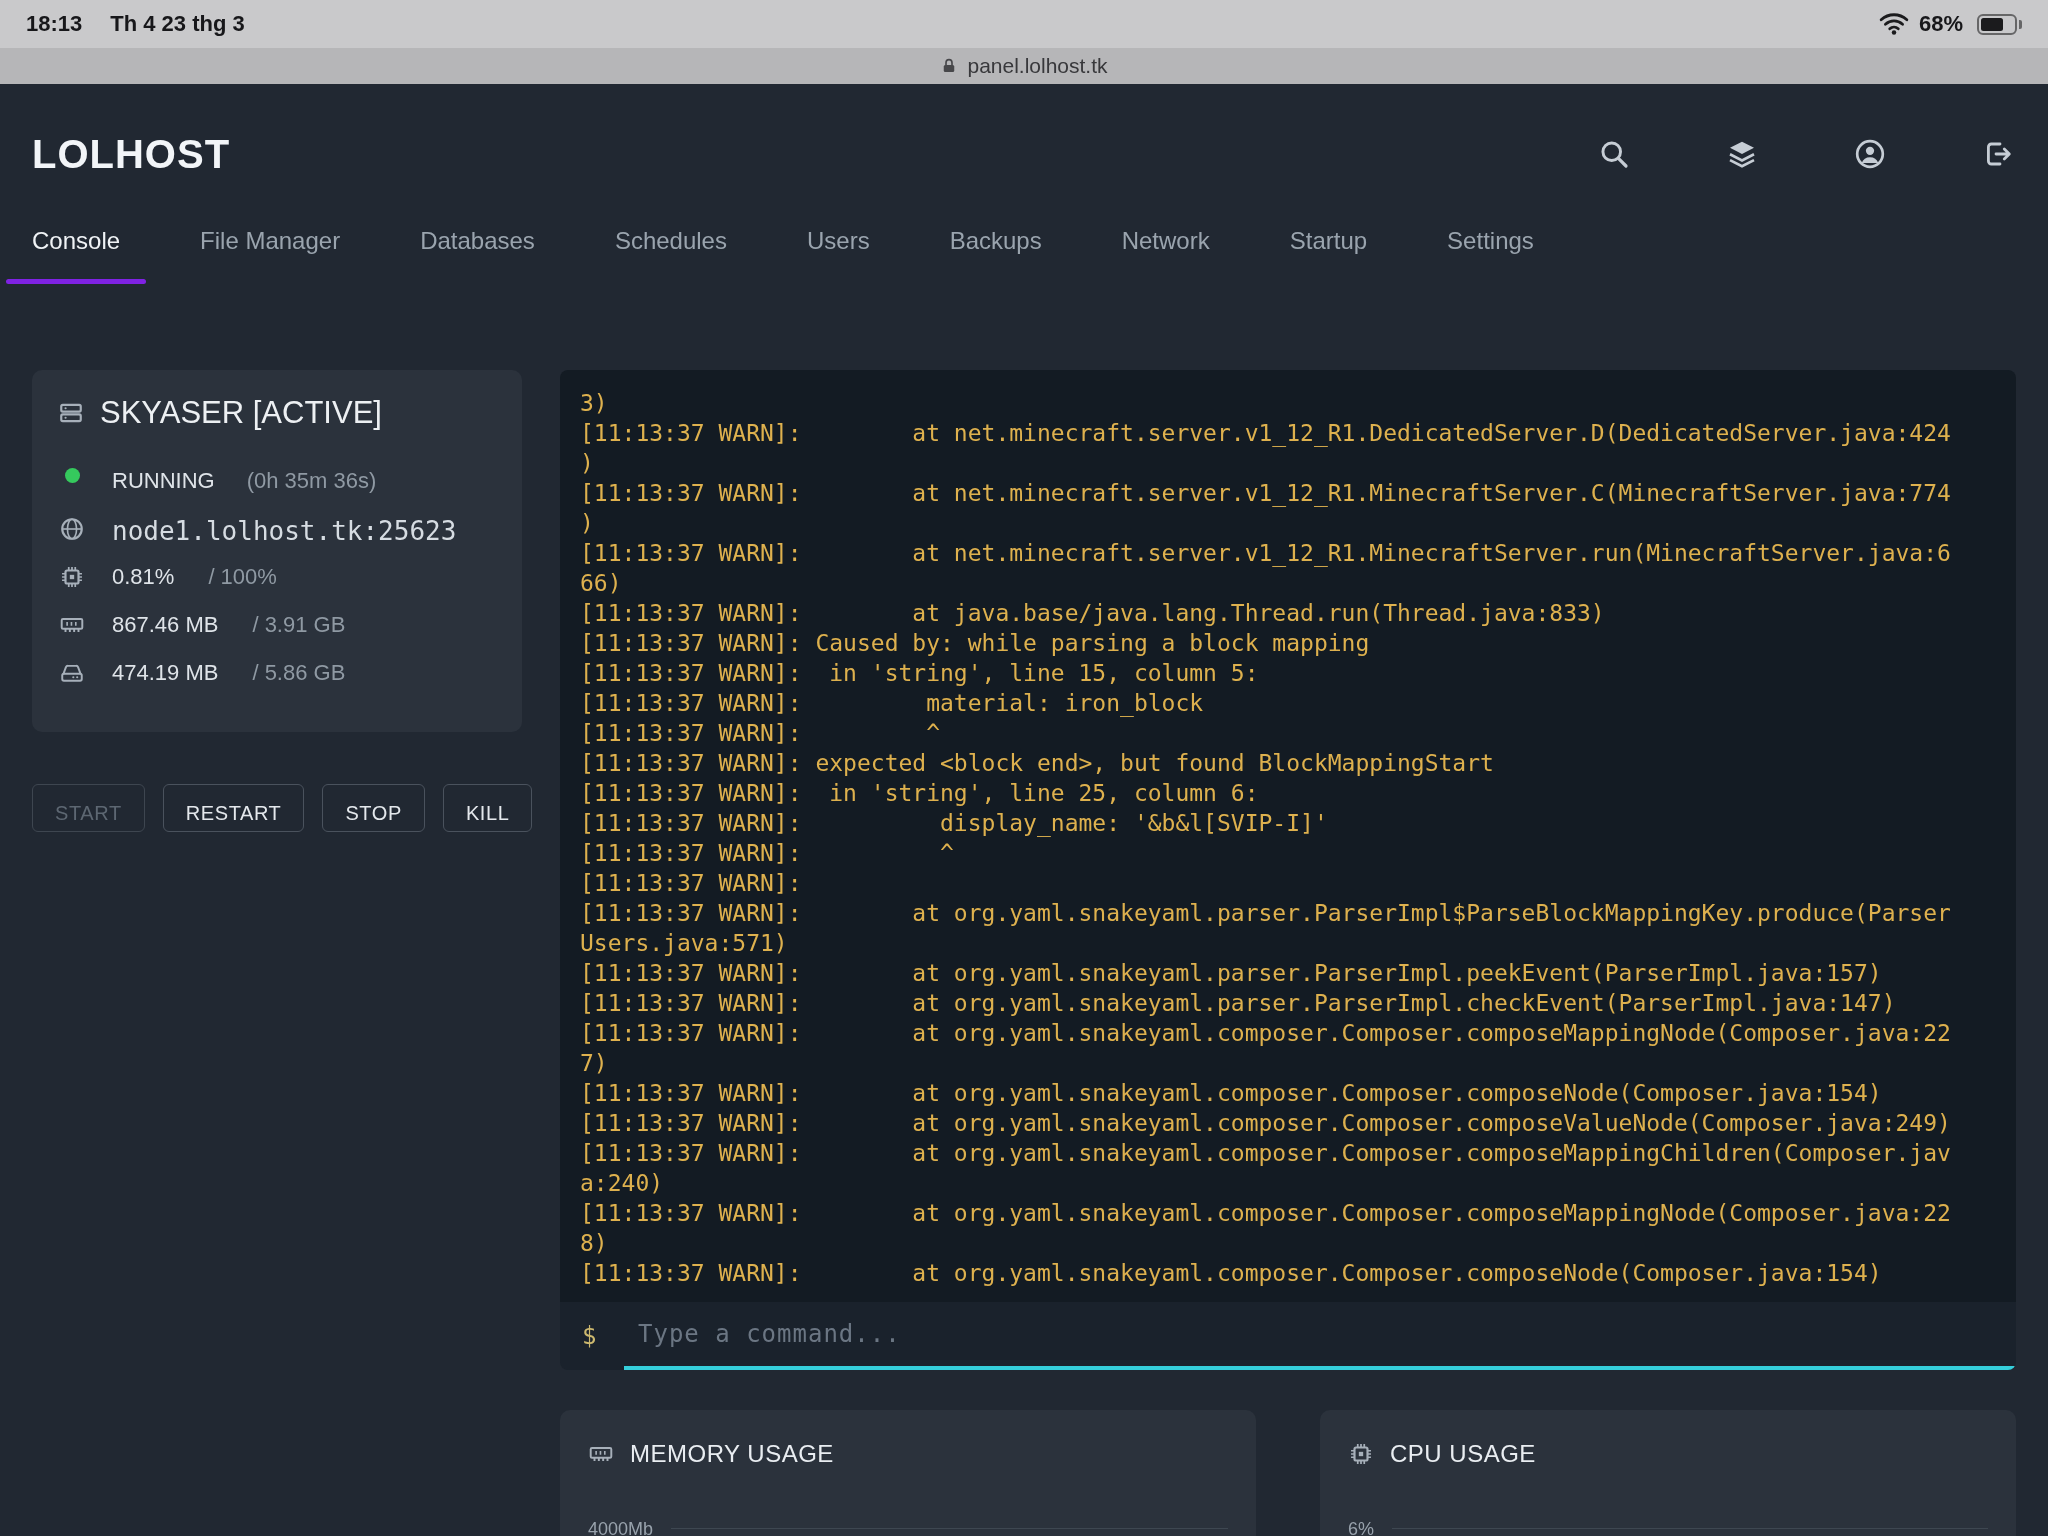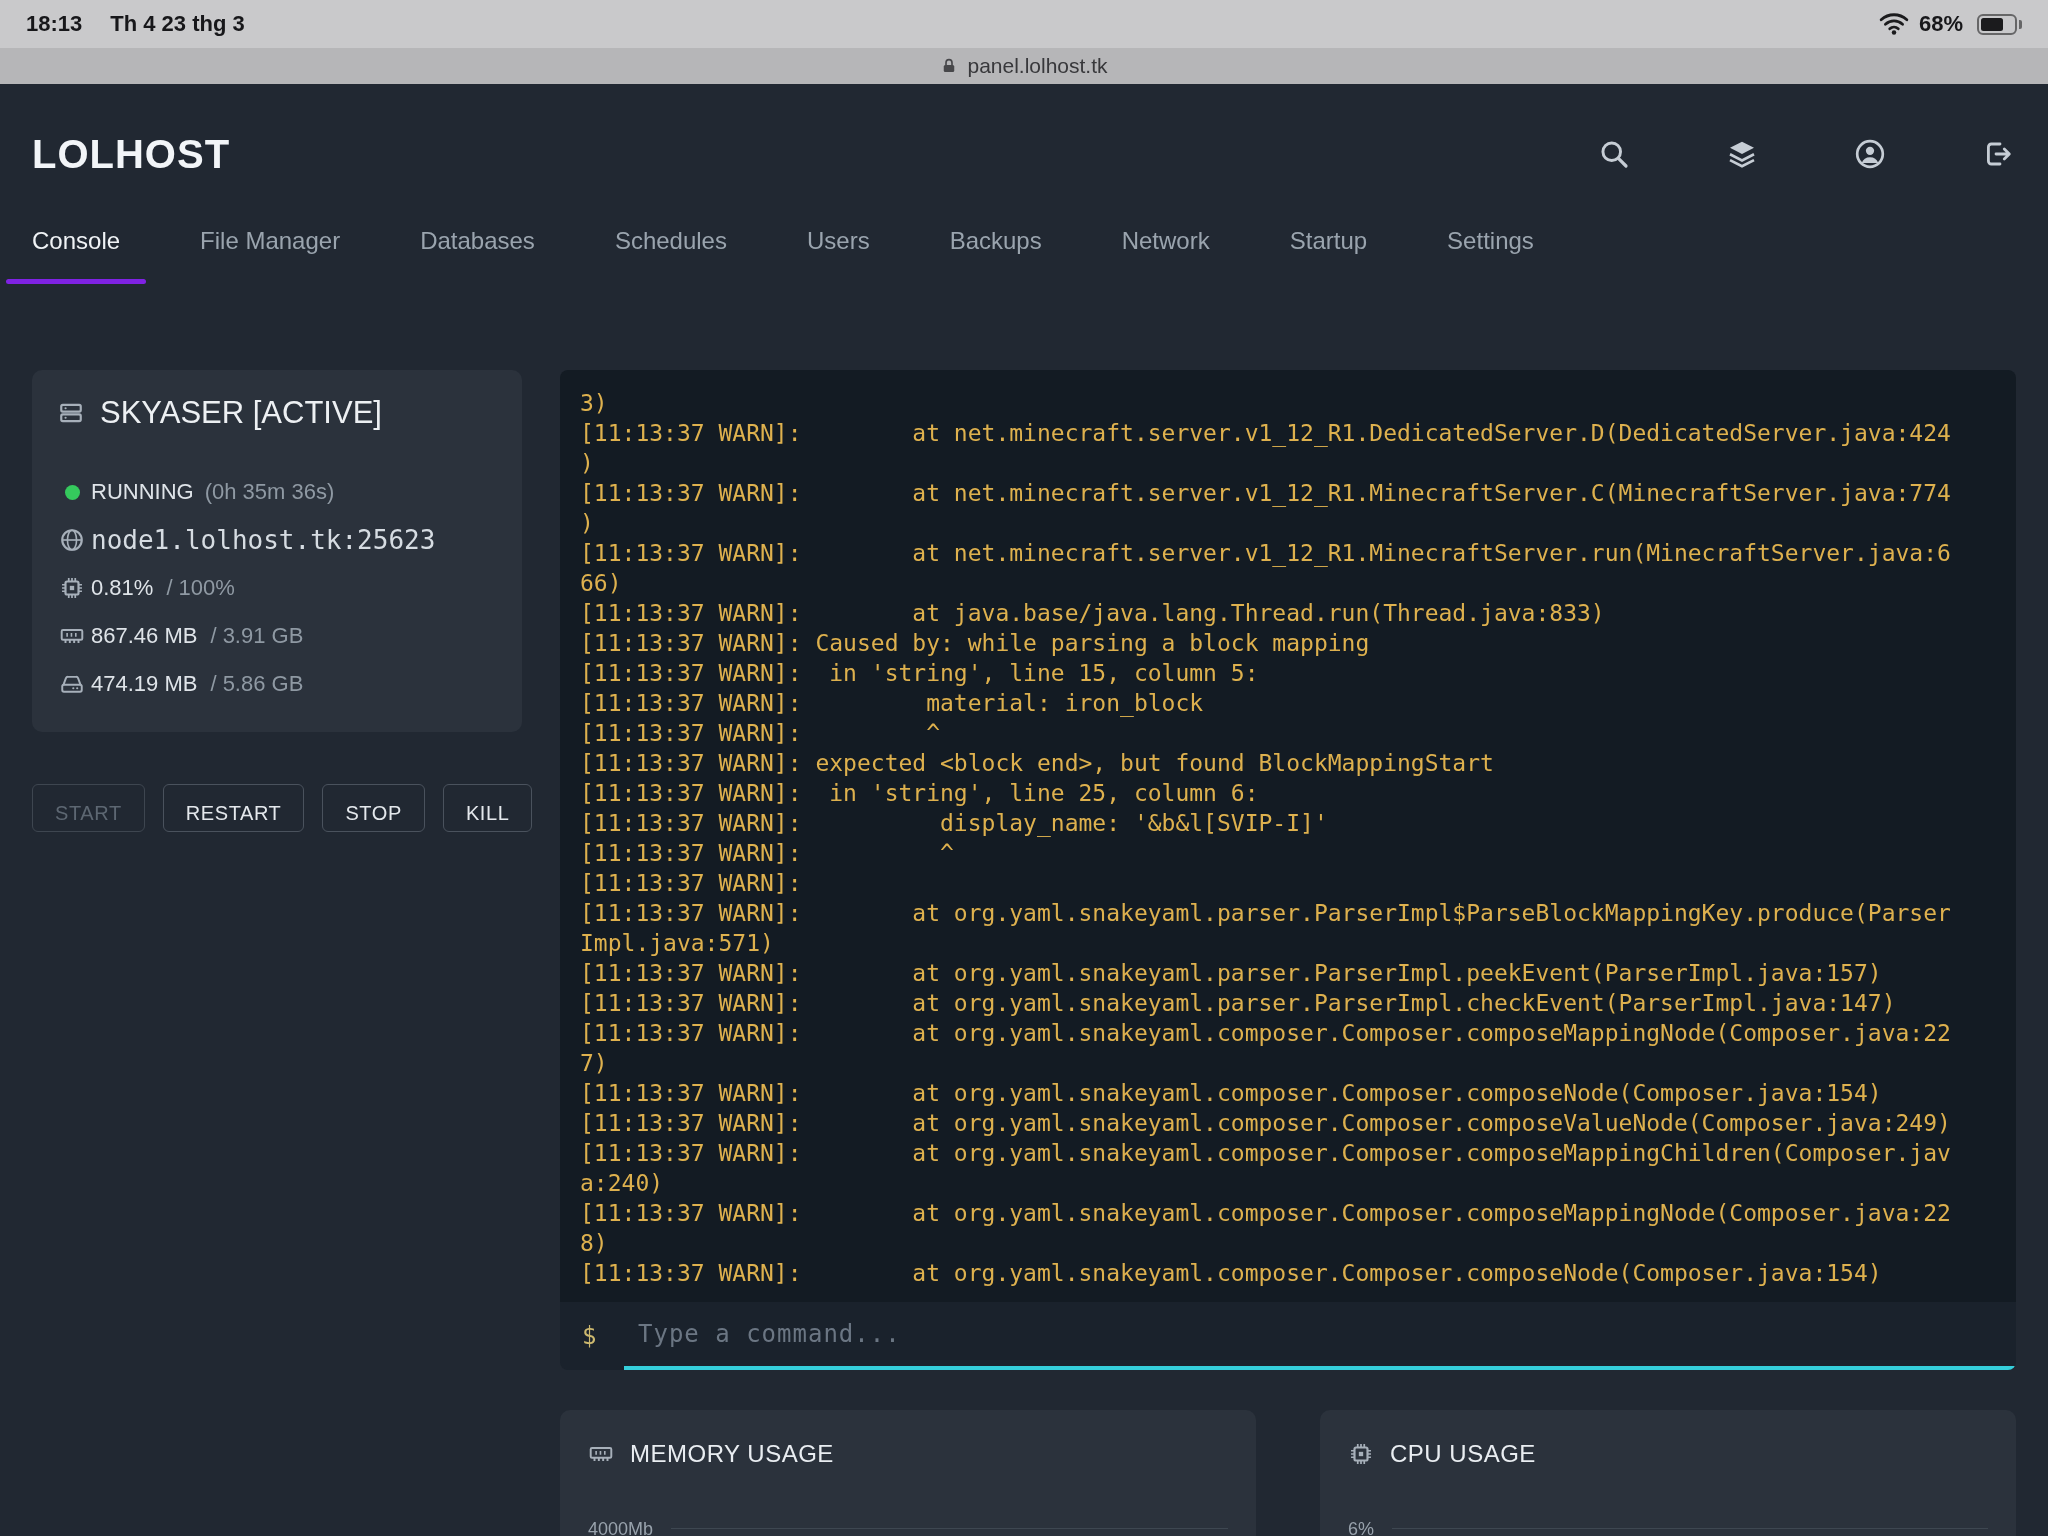--- a/index.html
+++ b/index.html
@@ -37,21 +37,21 @@
     border-radius:3px; background:var(--accent-purple,#7f22e3); }
 
   .content { display:flex; gap:38px; margin-top:86px; align-items:flex-start; }
   .left-col { width:490px; flex:none; }
   .right-col { flex:1; min-width:0; }
 
   
   .server-card { background:#2b323c; border-radius:10px; padding:26px 26px 24px; }
   .server-title { display:flex; align-items:center; gap:16px; font-size:31px; color:#edf0f3;
     line-height:34px; margin-bottom:38px; }
-  .detail-row { display:flex; align-items:center; gap:5px; height:48px; font-size:22px; color:#dfe4e9; }
+  .detail-row { display:flex; gap:26px; height:48px; font-size:22px; color:#dfe4e9; }
   .iconbox { width:28px; display:inline-flex; justify-content:center; color:#a7b0ba; flex:none; }
   .iconbox svg, .dicon svg { width:26px; height:26px; }
   .dicon { display:inline-flex; color:#a7b0ba; }
   .status-dot { width:15px; height:15px; border-radius:50%; background:var(--status-green,#35c95d); }
   .muted { color:#8f99a3; }
   .uptime { margin-left:6px; }
   .limit { margin-left:8px; }
   .address { font-family:"DejaVu Sans Mono","Liberation Mono",monospace; font-size:26px; color:#d6dce2; }
 
   .power-row { display:flex; gap:18px; margin-top:52px; }
@@ -259,21 +259,21 @@
               <div class="console-line">[11:13:37 WARN]: Caused by: while parsing a block mapping</div>
               <div class="console-line">[11:13:37 WARN]:  in 'string', line 15, column 5:</div>
               <div class="console-line">[11:13:37 WARN]:         material: iron_block</div>
               <div class="console-line">[11:13:37 WARN]:         ^</div>
               <div class="console-line">[11:13:37 WARN]: expected &lt;block end&gt;, but found BlockMappingStart</div>
               <div class="console-line">[11:13:37 WARN]:  in 'string', line 25, column 6:</div>
               <div class="console-line">[11:13:37 WARN]:          display_name: '&amp;b&amp;l[SVIP-I]'</div>
               <div class="console-line">[11:13:37 WARN]:          ^</div>
               <div class="console-line">[11:13:37 WARN]:</div>
               <div class="console-line">[11:13:37 WARN]:        at org.yaml.snakeyaml.parser.ParserImpl$ParseBlockMappingKey.produce(Parser</div>
-              <div class="console-line">Impl.java:571)</div>
+              <div class="console-line">Users.java:571)</div>
               <div class="console-line">[11:13:37 WARN]:        at org.yaml.snakeyaml.parser.ParserImpl.peekEvent(ParserImpl.java:157)</div>
               <div class="console-line">[11:13:37 WARN]:        at org.yaml.snakeyaml.parser.ParserImpl.checkEvent(ParserImpl.java:147)</div>
               <div class="console-line">[11:13:37 WARN]:        at org.yaml.snakeyaml.composer.Composer.composeMappingNode(Composer.java:22</div>
               <div class="console-line">7)</div>
               <div class="console-line">[11:13:37 WARN]:        at org.yaml.snakeyaml.composer.Composer.composeNode(Composer.java:154)</div>
               <div class="console-line">[11:13:37 WARN]:        at org.yaml.snakeyaml.composer.Composer.composeValueNode(Composer.java:249)</div>
               <div class="console-line">[11:13:37 WARN]:        at org.yaml.snakeyaml.composer.Composer.composeMappingChildren(Composer.jav</div>
               <div class="console-line">a:240)</div>
               <div class="console-line">[11:13:37 WARN]:        at org.yaml.snakeyaml.composer.Composer.composeMappingNode(Composer.java:22</div>
               <div class="console-line">8)</div>

